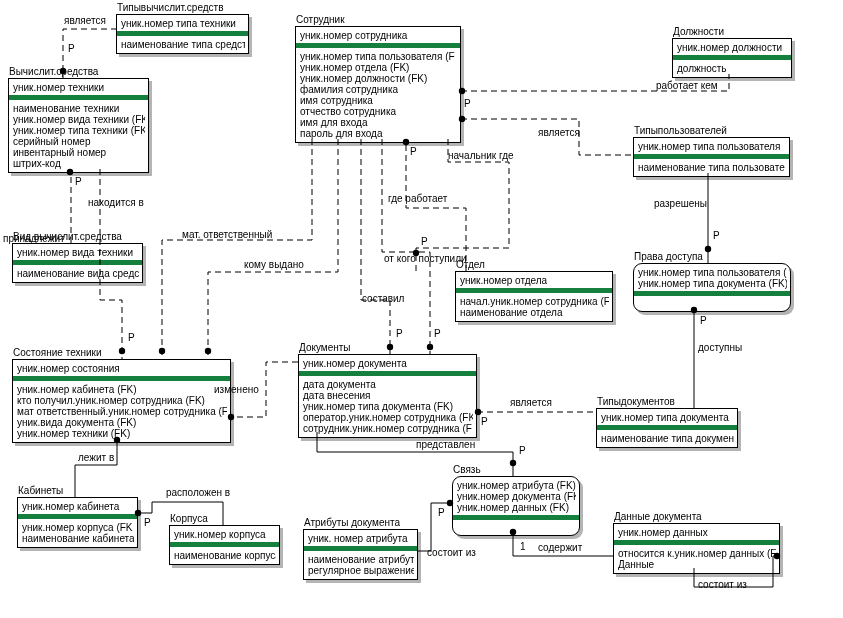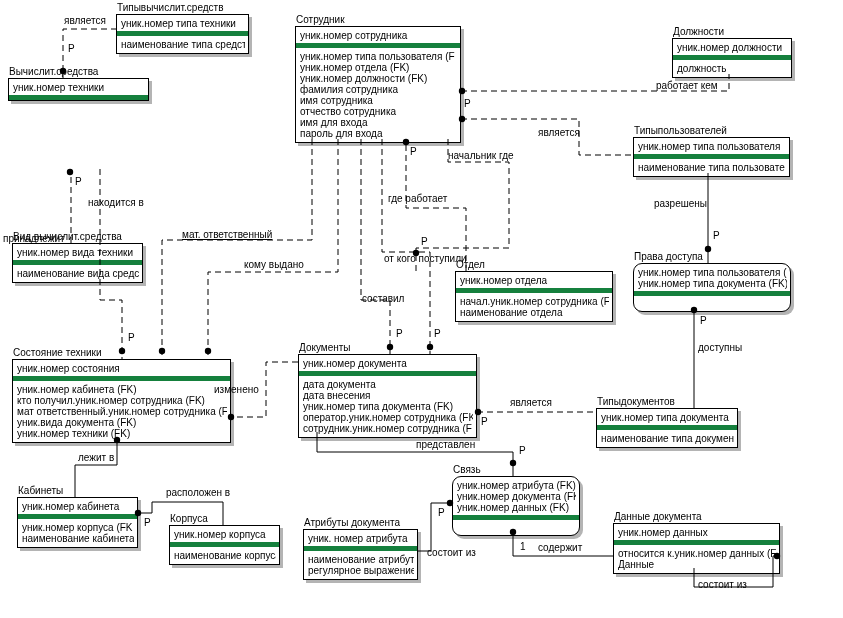--- a/index.html
+++ b/index.html
@@ -38,20 +38,28 @@
         <div class="attrs">
           <div class="row">наименование типа средст</div>
         </div>
       </div>
     </div>
     <div class="entity" style="left: 8px; top: 78px;">
       <div class="title">Вычислит.средства</div>
       <div class="box" style="width: 139px;">
         <div class="pk">
           <div class="row">уник.номер техники</div>
+        </div>
+        <div class="attrs">
+          <div class="row">наименование техники</div>
+          <div class="row">уник.номер вида техники (FK</div>
+          <div class="row">уник.номер типа техники (FK</div>
+          <div class="row">серийный номер</div>
+          <div class="row">инвентарный номер</div>
+          <div class="row">штрих-код</div>
         </div>
       </div>
     </div>
     <div class="entity" style="left: 295px; top: 26px;">
       <div class="title">Сотрудник</div>
       <div class="box" style="width: 164px;">
         <div class="pk">
           <div class="row">уник.номер сотрудника</div>
         </div>
         <div class="attrs">
@@ -260,21 +268,21 @@
       <polyline points="418,551 431,551 431,503 452,503" fill="none" stroke="#000000" stroke-width="1"></polyline>
       <circle cx="450" cy="503" r="3.2" fill="#000000"></circle>
       <polyline points="513,529 513,556 613,556" fill="none" stroke="#000000" stroke-width="1"></polyline>
       <circle cx="513" cy="532" r="3.2" fill="#000000"></circle>
       <polyline points="694,568 694,587 773,587 773,556 779,556" fill="none" stroke="#000000" stroke-width="1"></polyline>
       <circle cx="777" cy="556" r="3.2" fill="#000000"></circle>
     </svg>
     <div class="rel-label" style="left: 64px; top: 16px;">является</div>
     <div class="rel-label" style="left: 3px; top: 198px; margin-top: 36px;">принадлежит</div>
     <div class="rel-label" style="left: 88px; top: 198px;">находится в</div>
-    <div class="rel-label" style="left: 182px; top: 230px; text-decoration: underline;">мат. ответственный</div>
+    <div class="rel-label" style="left: 182px; top: 230px;">мат. ответственный</div>
     <div class="rel-label" style="left: 244px; top: 260px;">кому выдано</div>
     <div class="rel-label" style="left: 656px; top: 81px;">работает кем</div>
     <div class="rel-label" style="left: 538px; top: 128px;">является</div>
     <div class="rel-label" style="left: 448px; top: 151px;">начальник где</div>
     <div class="rel-label" style="left: 388px; top: 194px;">где работает</div>
     <div class="rel-label" style="left: 384px; top: 254px;">от кого поступили</div>
     <div class="rel-label" style="left: 362px; top: 294px;">составил</div>
     <div class="rel-label" style="left: 654px; top: 199px;">разрешены</div>
     <div class="rel-label" style="left: 698px; top: 343px;">доступны</div>
     <div class="rel-label" style="left: 214px; top: 385px;">изменено</div>

